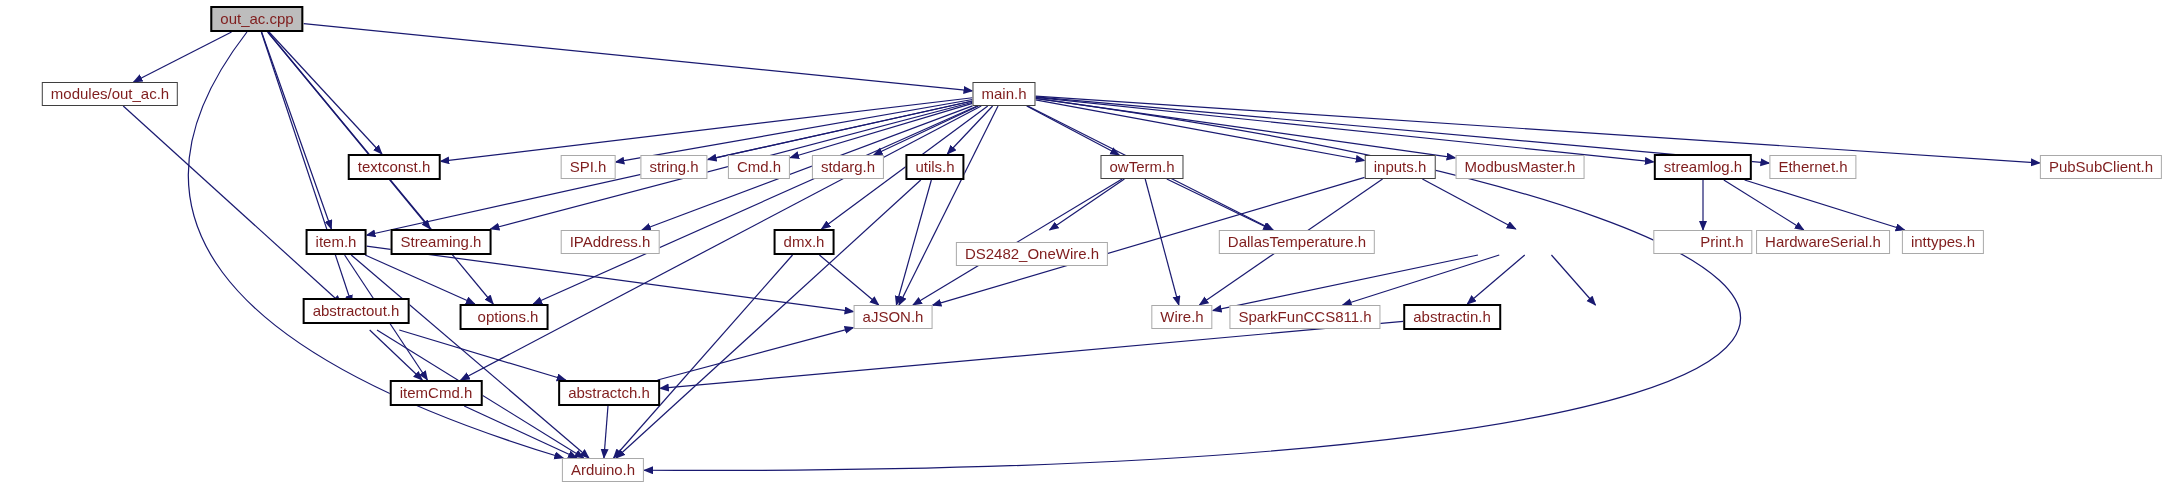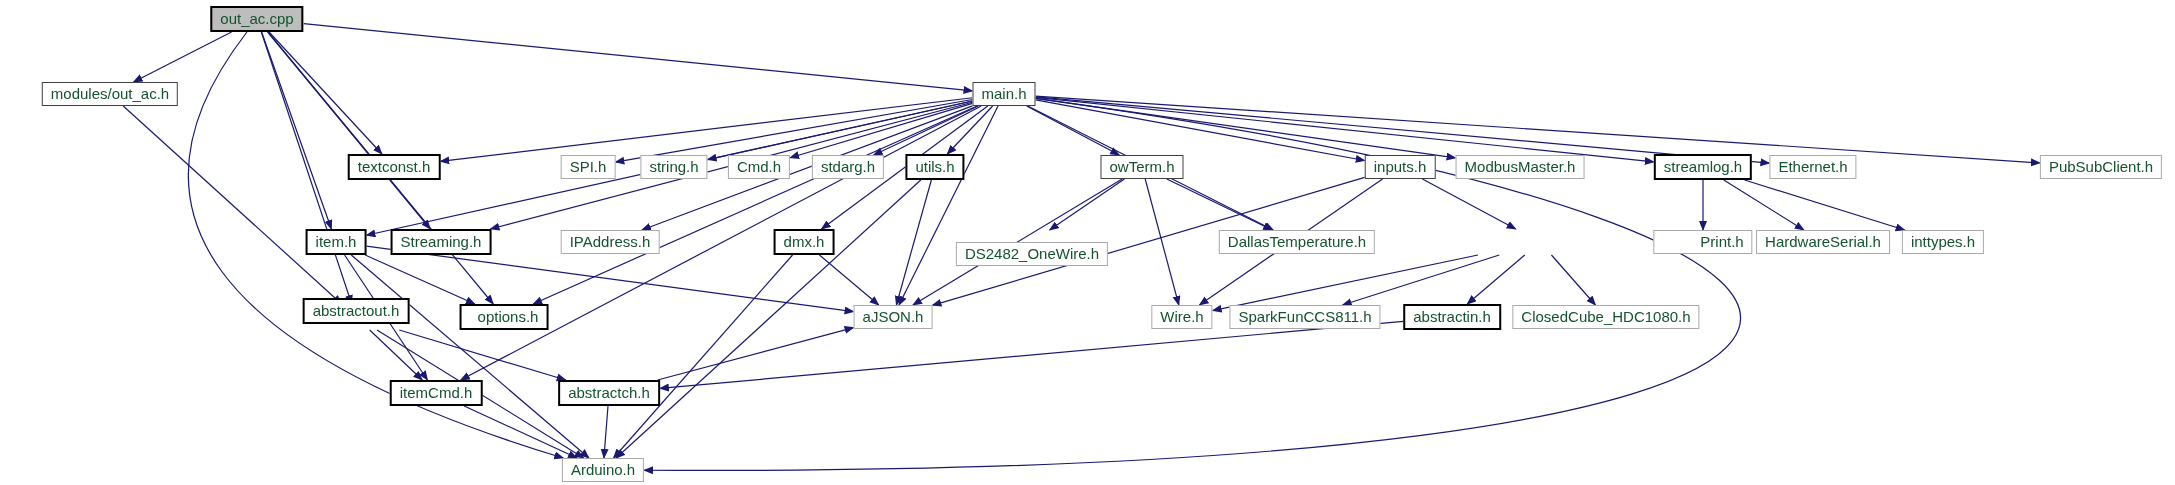--- a/index.html
+++ b/index.html
@@ -16,21 +16,21 @@
     left: 0; top: 0;
     width: 2175px; height: 485px;
     z-index: 1;
   }
   .edge { fill: none; stroke: #191970; stroke-width: 1.2; }
   .node {
     position: absolute;
     z-index: 2;
     transform: translate(-50%, -50%);
     background: #ffffff;
-    color: #14532d;
+    color: #7f1d1d;
     font-size: 15px;
     line-height: 18px;
     padding: 2px 8px;
     white-space: nowrap;
     text-align: center;
     box-sizing: border-box;
   }
   .node.current { background: #bdbdbd; border: 2px solid #000000; font-weight: normal; }
   .node.project { border: 1px solid #3f3f3f; }
   .node.project.bold { border: 2px solid #000000; }
@@ -129,17 +129,16 @@
     <div class="node external" style="left: 1297px; top: 242px;">DallasTemperature.h</div>
     <div class="node external" style="left: 1703px; top: 242px; padding-left: 46px;">Print.h</div>
     <div class="node external" style="left: 1823px; top: 242px;">HardwareSerial.h</div>
     <div class="node external" style="left: 1943px; top: 242px;">inttypes.h</div>
     <div class="node project bold" style="left: 356px; top: 311px;">abstractout.h</div>
     <div class="node project bold" style="left: 504px; top: 317px; padding-left: 16px;">options.h</div>
     <div class="node external" style="left: 893px; top: 317px;">aJSON.h</div>
     <div class="node external" style="left: 1182px; top: 317px;">Wire.h</div>
     <div class="node external" style="left: 1305px; top: 317px;">SparkFunCCS811.h</div>
     <div class="node project bold" style="left: 1452px; top: 317px;">abstractin.h</div>
-    <div class="node external" style="left: 1606px; top: 317px;">ClosedCube_HDC1080.h</div>
     <div class="node project bold" style="left: 436px; top: 393px;">itemCmd.h</div>
     <div class="node project bold" style="left: 609px; top: 393px;">abstractch.h</div>
     <div class="node external" style="left: 603px; top: 470px;">Arduino.h</div>
   </div>
 
 </body></html>

